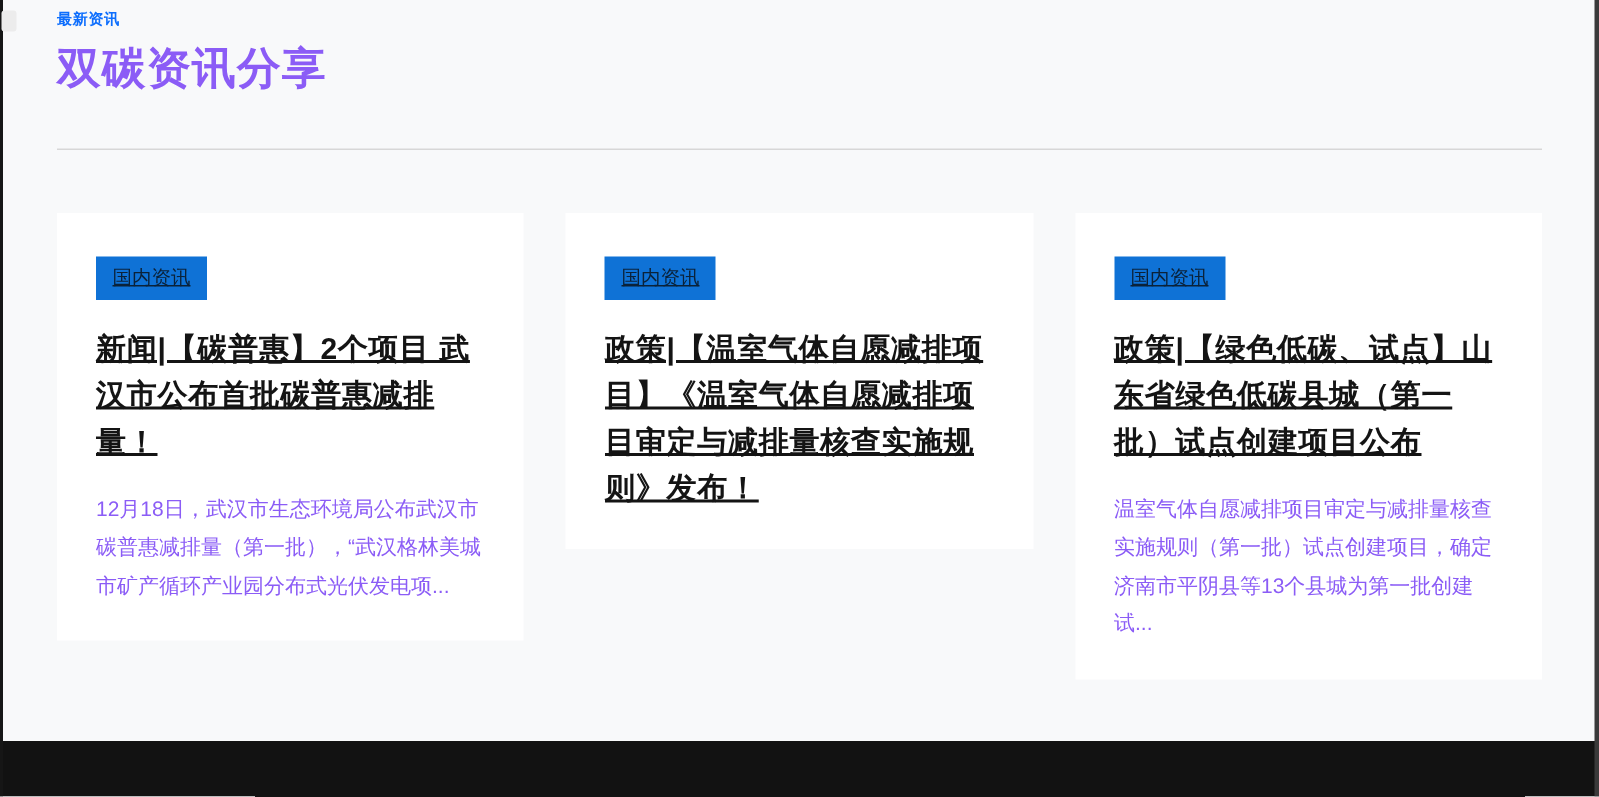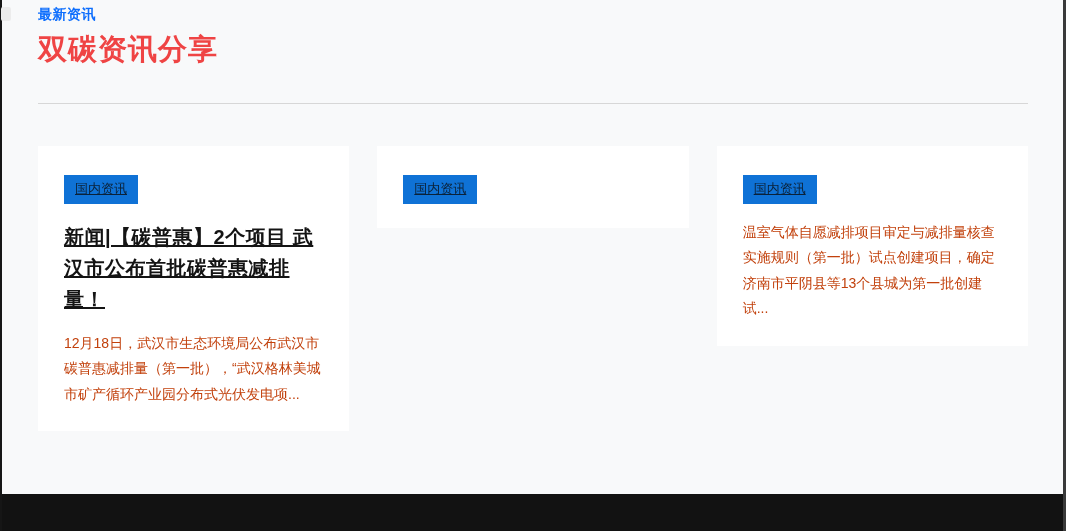--- a/index.html
+++ b/index.html
@@ -21,29 +21,29 @@
   }
   .right-edge {
     position: absolute; right: 0; top: 0; bottom: 0;
     width: 3px; background: #3a3a3a; z-index: 5;
   }
   .content {
     margin: 0 38px;
     padding-top: 6px;
   }
   .eyebrow {
-    font-size: 14px;
+    font-size: 10px;
     font-weight: bold;
     letter-spacing: 0.5px;
   }
   h1.page-title {
     margin: 6px 0 0 0;
     font-size: 29px;
     font-weight: bold;
-    color: #ef4444;
+    color: #8b5cf6;
     letter-spacing: 1px;
   }
   .divider {
     border: none;
     border-top: 1px solid #d7d7d7;
     margin: 33px 0 0 0;
   }
   .cards {
     display: flex;
     gap: 28px;
@@ -72,21 +72,21 @@
     line-height: 1.55;
     color: #141414;
     text-decoration: underline;
     cursor: pointer;
     letter-spacing: 0.5px;
   }
   .excerpt {
     margin: 16px 0 0 0;
     font-size: 14px;
     line-height: 1.82;
-    color: #c2410c;
+    color: #8b5cf6;
   }
   .bottom-bar {
     position: absolute;
     left: 0; right: 0; bottom: 0;
     height: 37px;
     background: #121212;
     z-index: 4;
   }
 </style>
 </head>
@@ -106,23 +106,29 @@
     <article class="card">
       <a class="badge" style="background: rgb(15, 114, 214); color: rgb(11, 34, 57);">国内资讯</a>
       <h3>
         <a class="card-title-link">新闻|【碳普惠】2个项目 武汉市公布首批碳普惠减排量！</a>
       </h3>
       <p class="excerpt">12月18日，武汉市生态环境局公布武汉市碳普惠减排量（第一批），“武汉格林美城市矿产循环产业园分布式光伏发电项...</p>
     </article>
 
     <article class="card">
       <a class="badge" style="background: rgb(15, 114, 214); color: rgb(11, 34, 57);">国内资讯</a>
+      <h3>
+        <a class="card-title-link">政策|【温室气体自愿减排项目】《温室气体自愿减排项目审定与减排量核查实施规则》发布！</a>
+      </h3>
     </article>
 
     <article class="card">
       <a class="badge" style="background: rgb(15, 114, 214); color: rgb(11, 34, 57);">国内资讯</a>
+      <h3>
+        <a class="card-title-link">政策|【绿色低碳、试点】山东省绿色低碳县城（第一批）试点创建项目公布</a>
+      </h3>
       <p class="excerpt">温室气体自愿减排项目审定与减排量核查实施规则（第一批）试点创建项目，确定济南市平阴县等13个县城为第一批创建试...</p>
     </article>
 
   </div>
 </main>
 
 <footer class="bottom-bar"></footer>
 
 </body></html>

